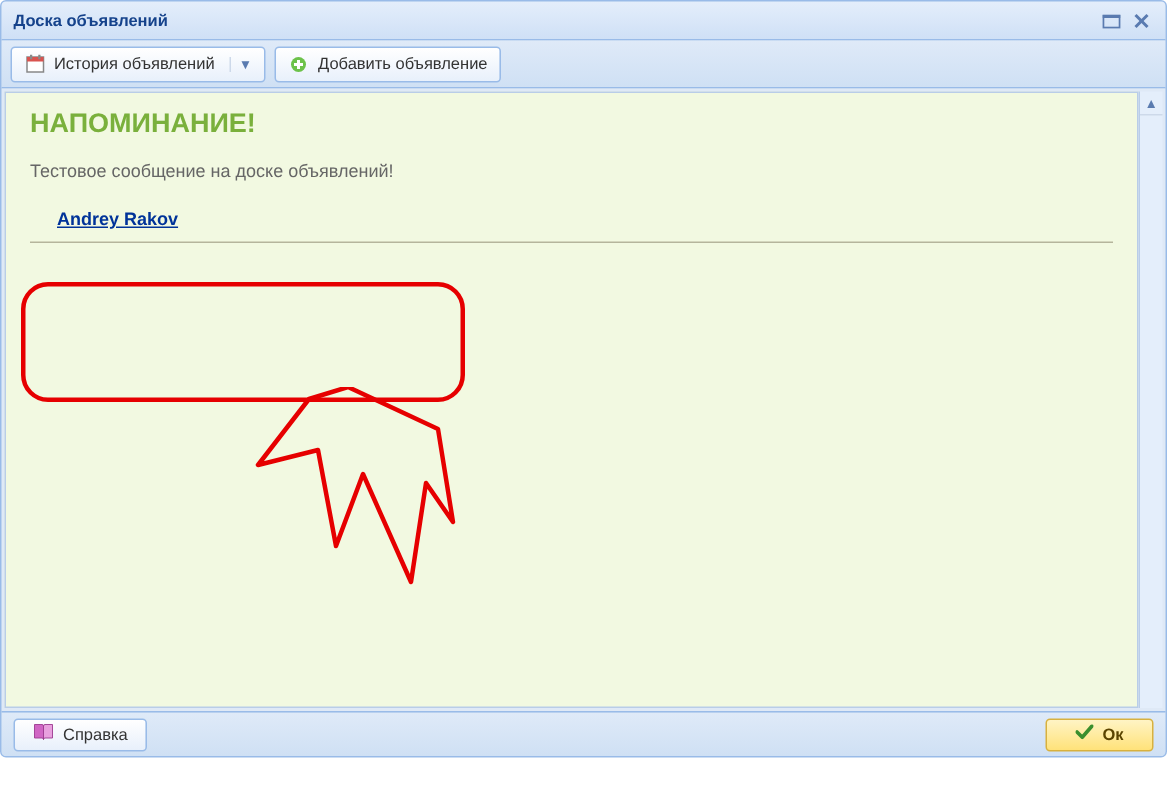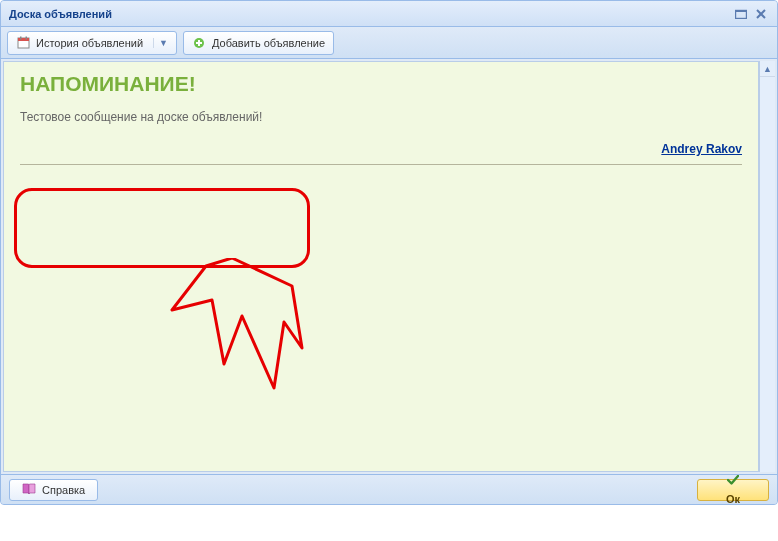--- a/index.html
+++ b/index.html
@@ -117,32 +117,32 @@
     align-items:center;
     gap:4px;
   }
   .date-bar .date-val { color:#2d4e8b; }
   .post {
     padding: 10px 16px 6px;
     position:relative;
   }
   .post-title {
     color:#7ab03c;
-    font-size:21px;
+    font-size:18px;
     font-weight:bold;
     margin:0 0 14px 0;
   }
   .post-body {
     color:#666;
     font-size:12px;
     margin:0 0 8px 0;
   }
   .post-author {
-    text-align:right;
-    padding: 4px 16px 6px;
+    text-align:left;
+    padding: 4px 34px 6px;
   }
   .post-author a {
     color:#003399; font-weight:bold; text-decoration:underline;
     cursor:pointer;
   }
   .post-divider {
     border:none; border-top:1px solid #b5b59c;
     margin: 2px 16px 0;
   }
   .red-box {
@@ -170,21 +170,20 @@
   .bottombar .spacer { flex:1; }
   .ok-btn {
     height:22px;
     min-width:72px;
     border:1px solid #d8b13e;
     border-radius:3px;
     background: linear-gradient(#fff4c5,#ffe27a);
     display:flex;align-items:center;justify-content:center;
     gap:6px; font-size:11px; color:#5a4400; font-weight:bold;
     cursor:pointer;
-    flex-direction:column;
   }
   .help-btn {
     height:22px;
     border:1px solid #99bbe8;
     border-radius:3px;
     background: linear-gradient(#ffffff,#e8f0fb);
     display:flex;align-items:center;
     padding:0 12px; gap:6px;
     font-size:11px; color:#333;
     cursor:pointer;

